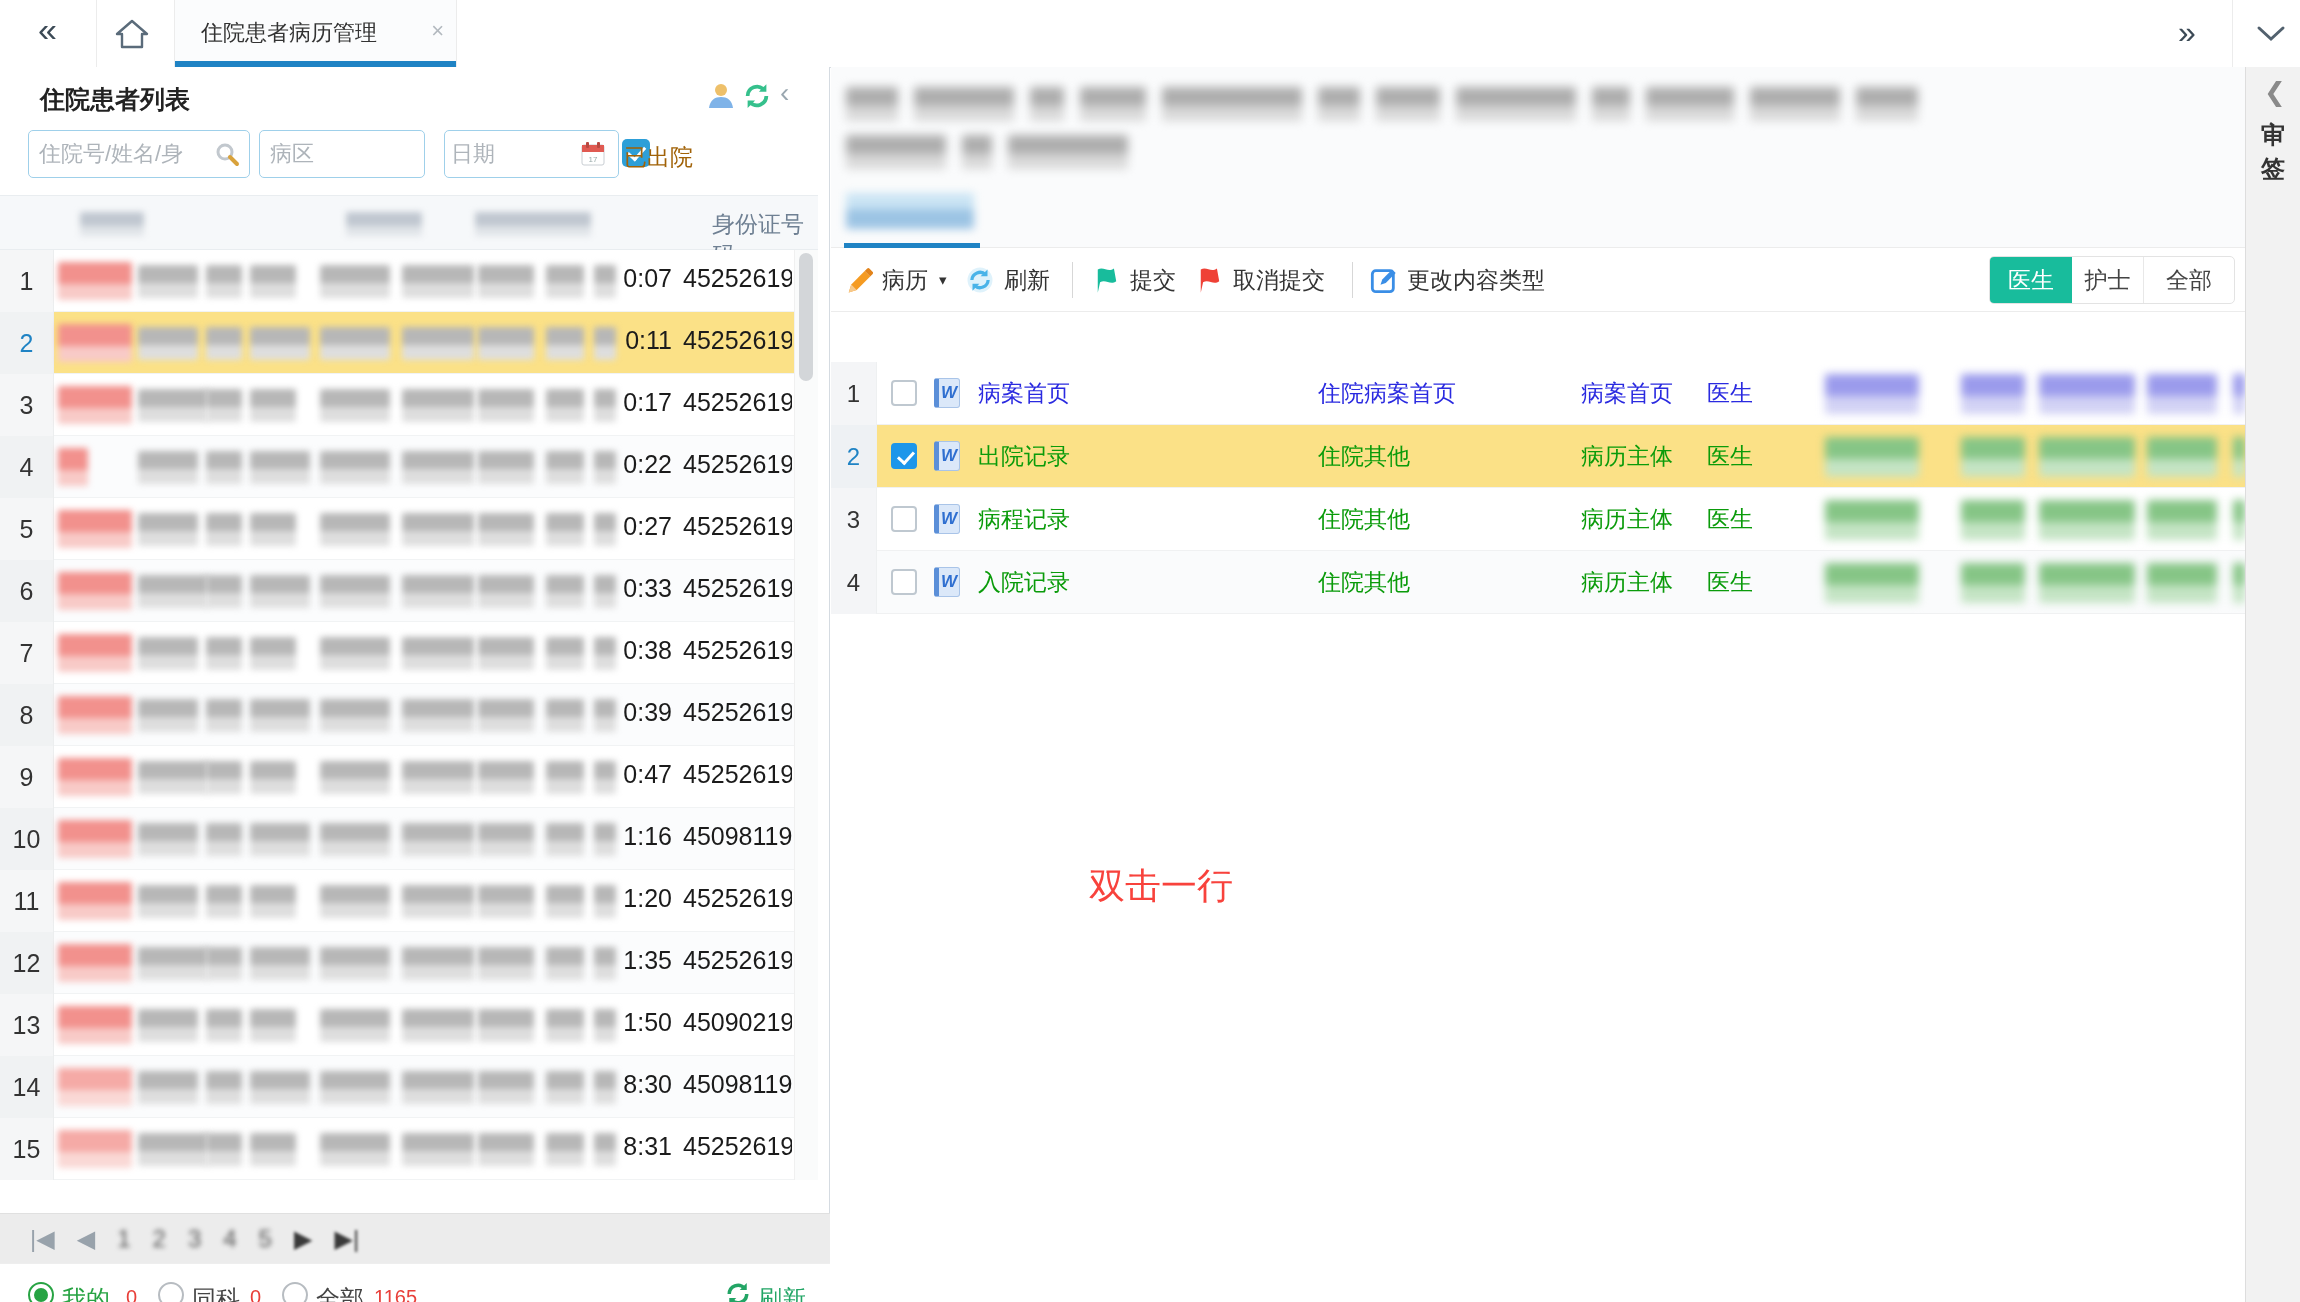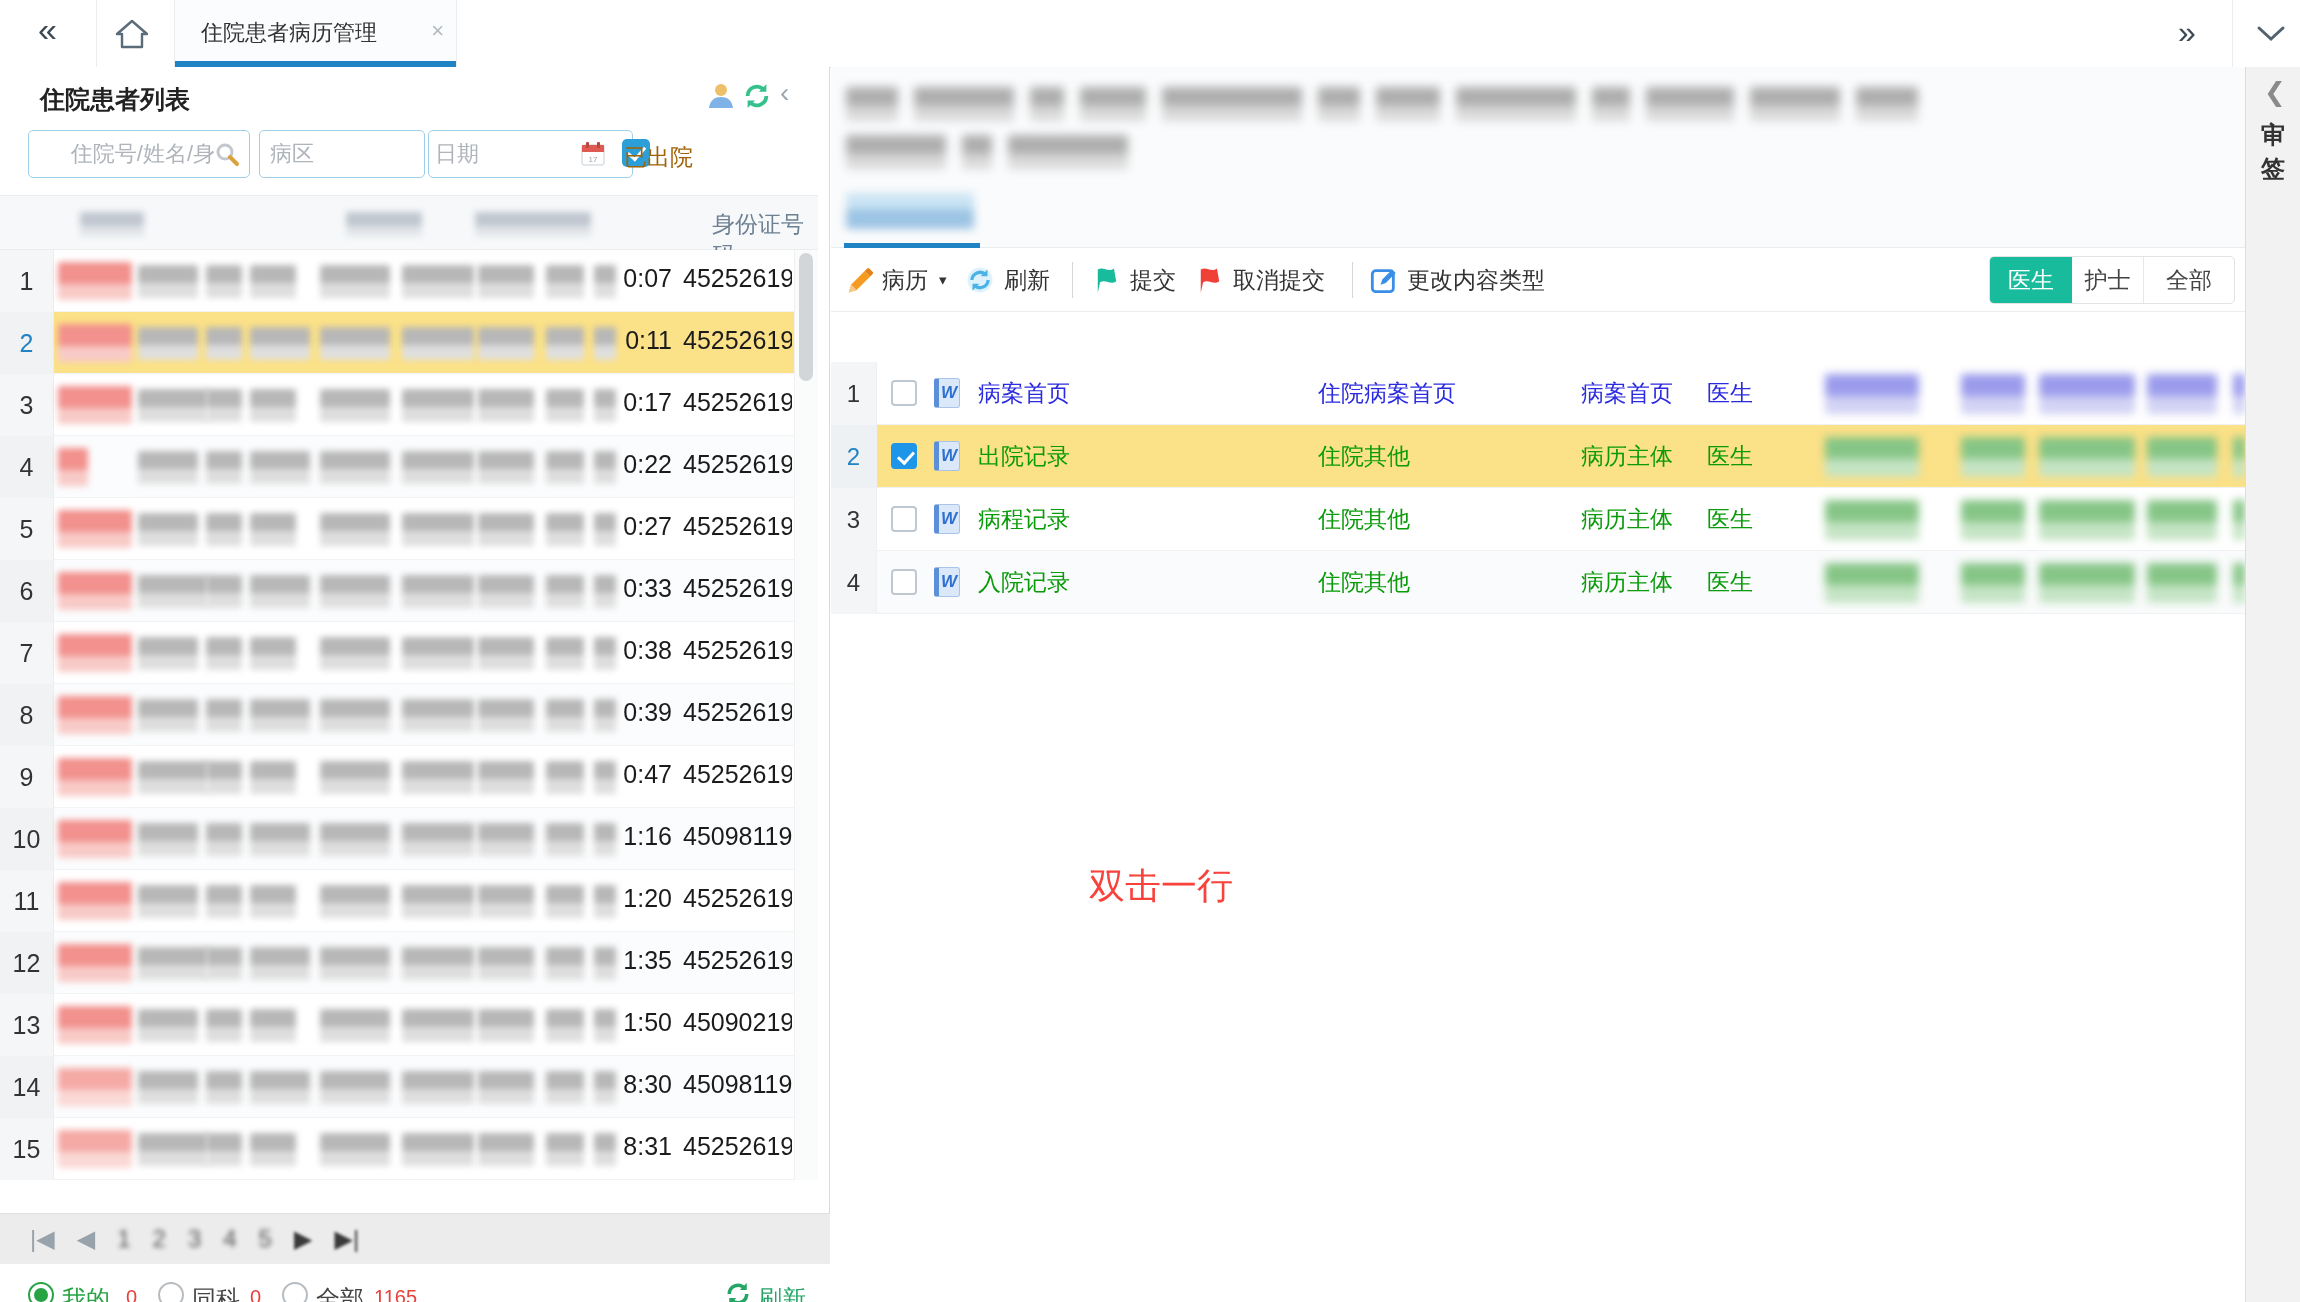--- a/index.html
+++ b/index.html
@@ -25,23 +25,23 @@
   
   #lp{position:absolute;left:0;top:67px;width:830px;height:1235px;background:#fff;border-right:1px solid #d5dbe1;box-sizing:border-box;}
   #lp-title{position:absolute;left:40px;top:16px;font-size:25px;font-weight:bold;color:#222;}
   #lp-user{position:absolute;left:707px;top:14px;}
   #lp-refresh{position:absolute;left:742px;top:14px;}
   #lp-collapse{position:absolute;left:780px;top:10px;font-size:28px;color:#9aa7b0;}
 
   .inp{position:absolute;top:63px;height:48px;border:1px solid #9fd0ea;border-radius:5px;box-sizing:border-box;
        font-size:22px;color:#444;padding:0 34px 0 10px;background:#fff;}
   .inp::placeholder{color:#aeb4ba;}
-  #inp-search{left:28px;width:222px;text-align:right;}
+  #inp-search{left:28px;width:222px;}
   #inp-ward{left:259px;width:166px;padding-right:10px;}
-  #inp-date{left:428px;width:205px;padding-left:6px;}
+  #inp-date{left:444px;width:175px;padding-left:6px;}
   #search-ic{position:absolute;left:214px;top:74px;}
   #cal-ic{position:absolute;left:580px;top:74px;}
   #cb-discharged{position:absolute;left:622px;top:72px;width:28px;height:28px;background:#2d9fd8;border-radius:5px;}
   #cb-discharged:after{content:"";position:absolute;left:9px;top:4px;width:8px;height:14px;border:solid #fff;border-width:0 3px 3px 0;transform:rotate(42deg);}
   #lbl-discharged{position:absolute;left:624px;top:75px;font-size:23px;color:#a16207;}
 
   
   #lhead{position:absolute;left:0;top:128px;width:818px;height:55px;background:#f6f8fa;border-top:1px solid #e9edf0;border-bottom:1px solid #e9edf0;box-sizing:border-box;}
   .hblur{position:absolute;top:16px;height:24px;background:linear-gradient(180deg,#c0c7d0 0 60%,#e0e4e8 0);filter:blur(3px);border-radius:2px;}
   #lhead .h1{left:80px;width:64px;} #lhead .h2{left:346px;width:76px;} #lhead .h3{left:475px;width:116px;}

